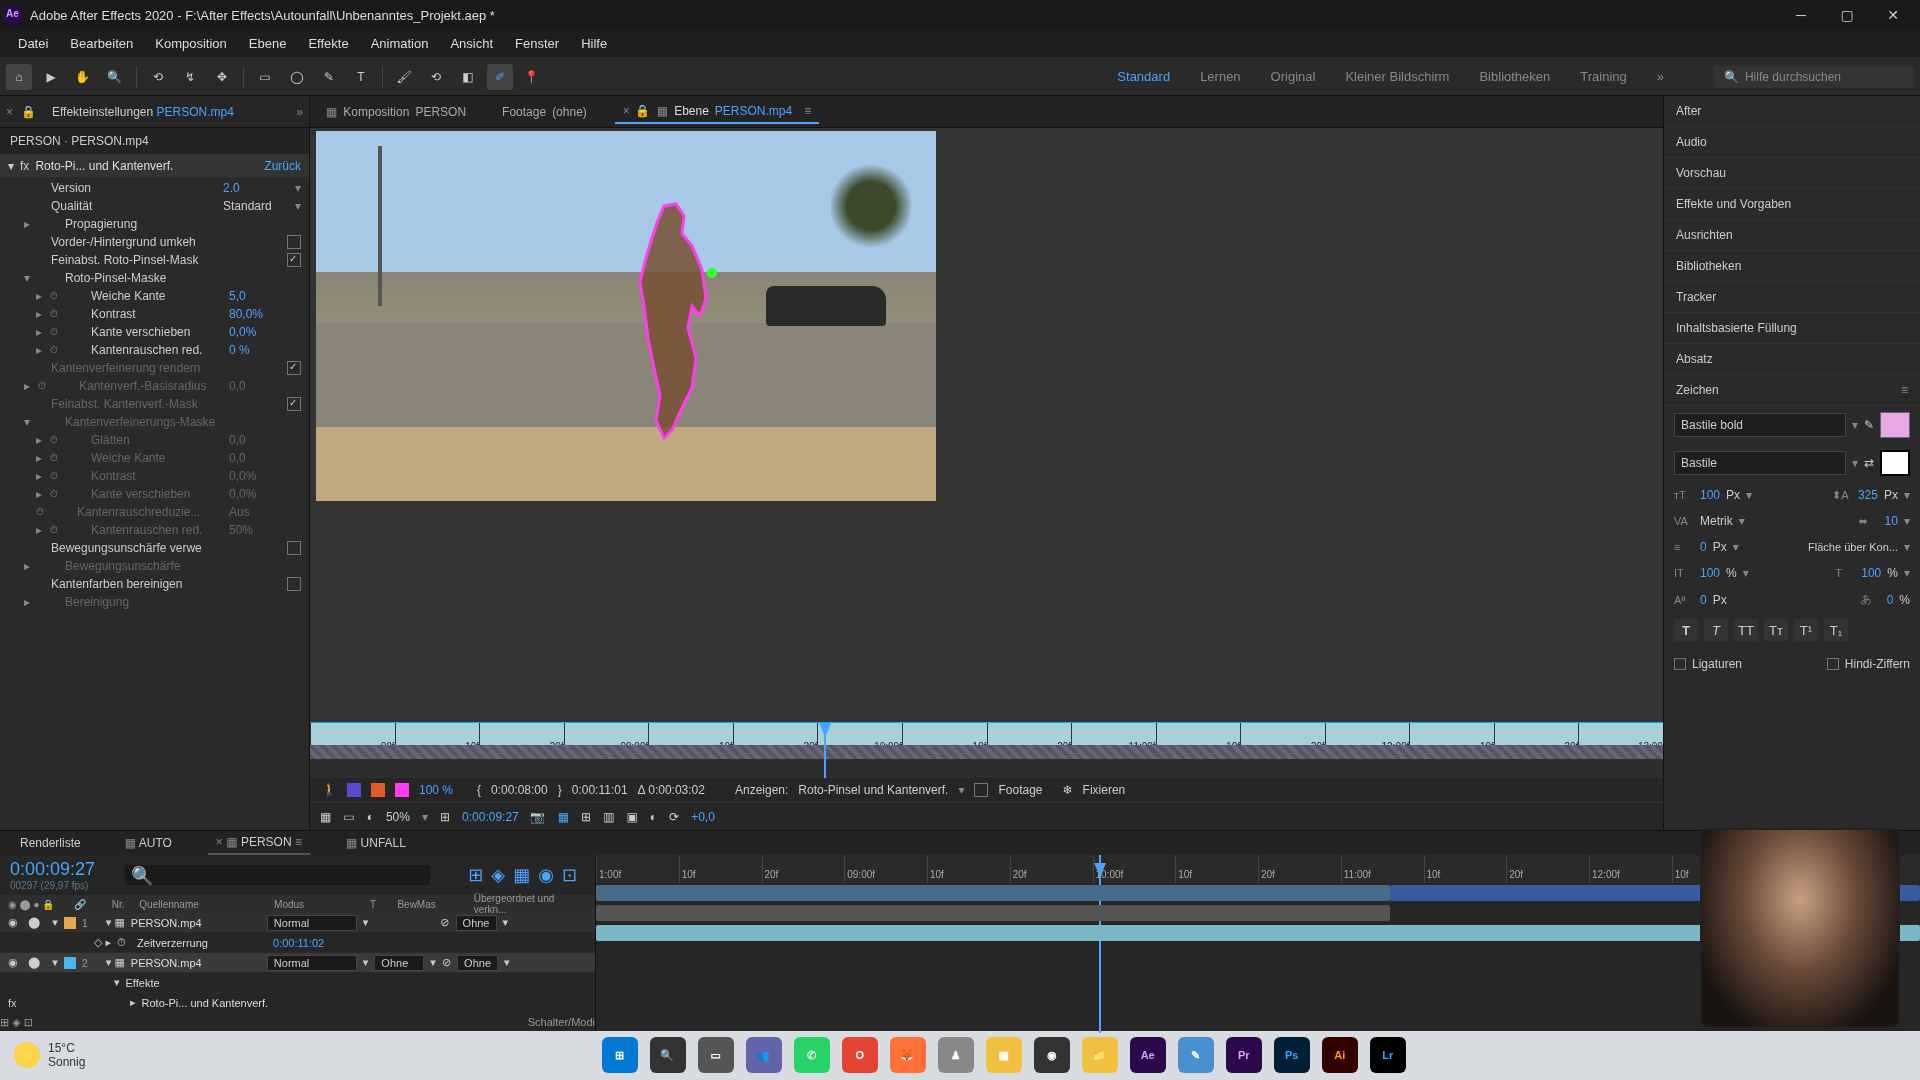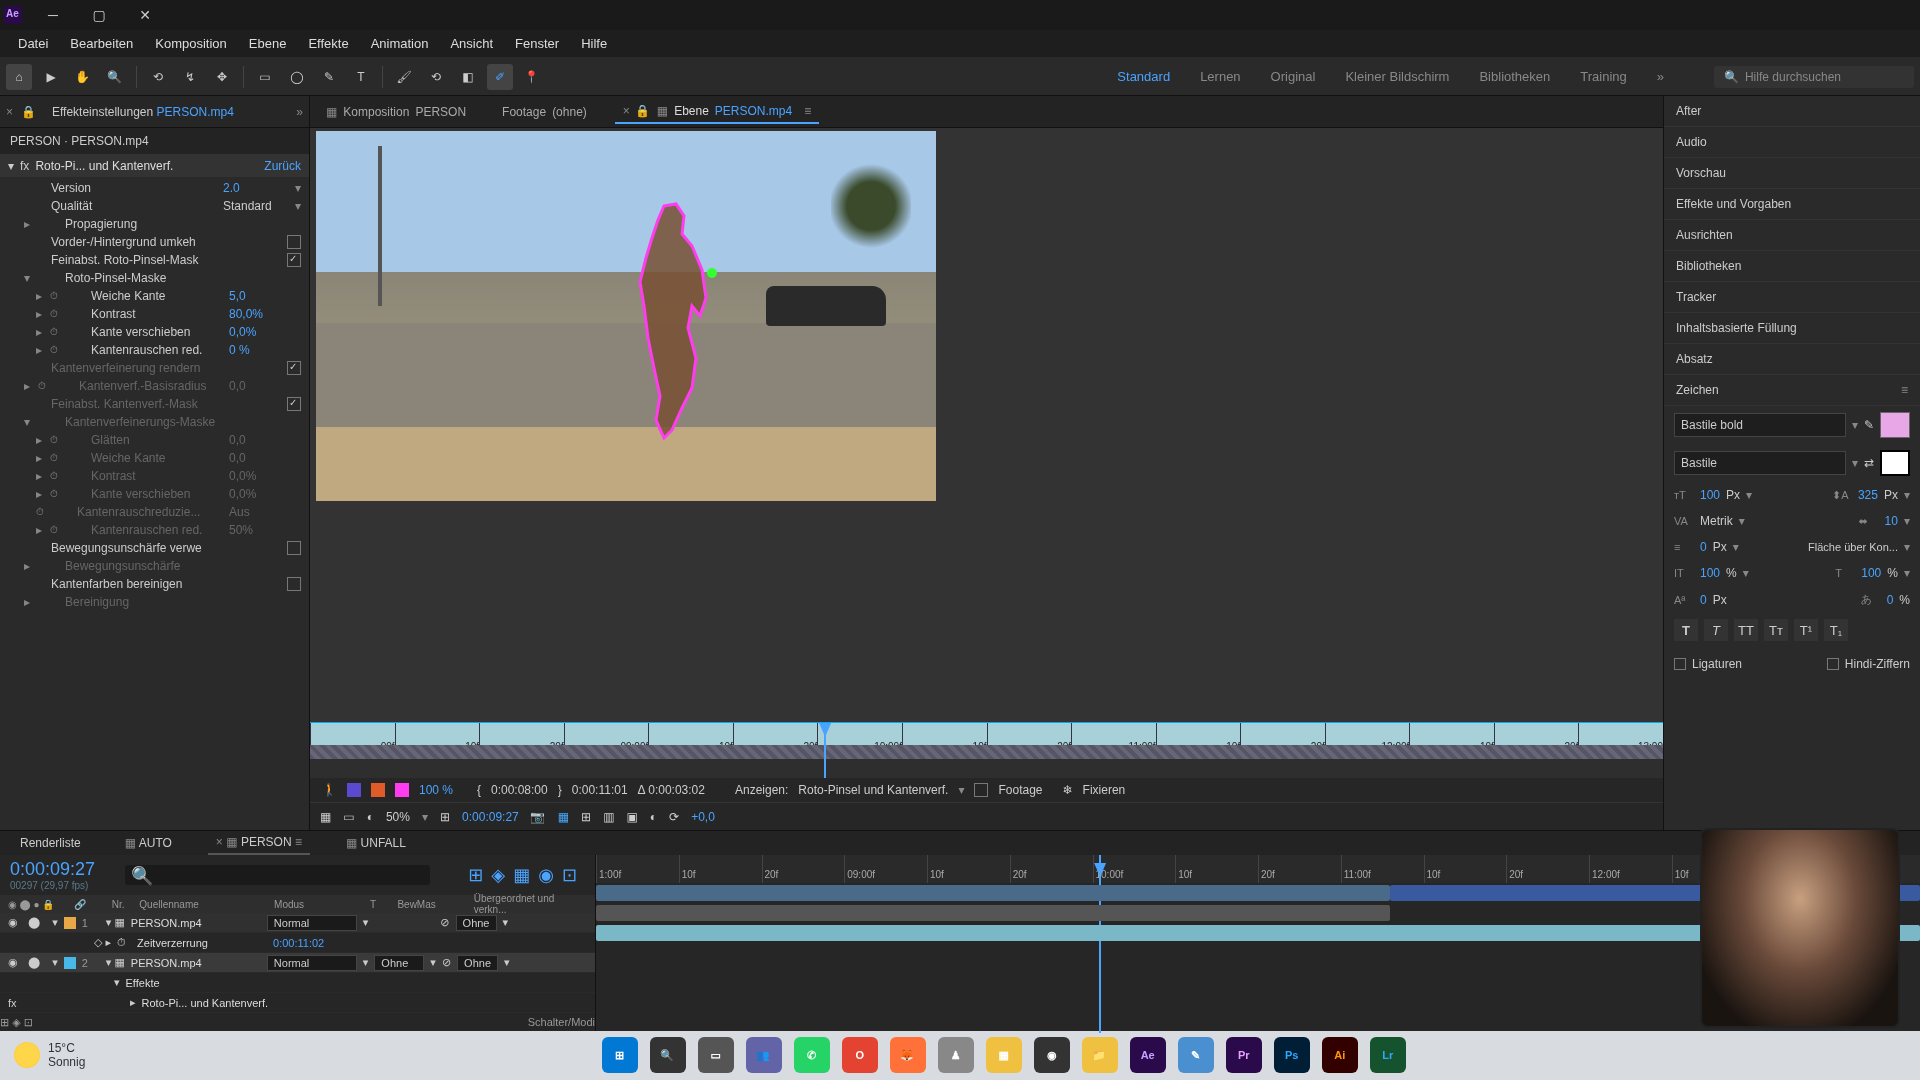--- a/index.html
+++ b/index.html
@@ -107,20 +107,21 @@
 .taskbar .sun { width:26px; height:26px; border-radius:50%; background:radial-gradient(circle,#ffd54a 60%,#ffb020 100%); }
 .taskbar .apps { margin:0 auto; display:flex; gap:12px; }
 .taskbar .app { width:36px; height:36px; border-radius:6px; display:flex; align-items:center; justify-content:center; font-size:11px; font-weight:bold; color:#fff; }
 .webcam { position:absolute; right:20px; bottom:52px; width:200px; height:200px; border-radius:8px; background:radial-gradient(ellipse at 50% 35%,#c8a080 0%,#6a4a3a 40%,#1a1410 80%); border:2px solid #222; }
 </style>
 </head>
 <body>
 
 <div class="titlebar">
   <div class="ae-icon"></div>
+  <div class="title">Adobe After Effects 2020 - F:\After Effects\Autounfall\Unbenanntes_Projekt.aep *</div>
   <div class="winbtn">─</div>
   <div class="winbtn">▢</div>
   <div class="winbtn">✕</div>
 </div>
 
 <div class="menubar">
   <div class="mitem">Datei</div>
   <div class="mitem">Bearbeiten</div>
   <div class="mitem">Komposition</div>
   <div class="mitem">Ebene</div>
@@ -660,17 +661,17 @@
     <div class="app" style="background:#ff7139">🦊</div>
     <div class="app" style="background:#888">♟</div>
     <div class="app" style="background:#f0c040">▦</div>
     <div class="app" style="background:#333">◉</div>
     <div class="app" style="background:#f0c040">📁</div>
     <div class="app" style="background:#2a0a4a;color:#c9a0ff">Ae</div>
     <div class="app" style="background:#4a90d0">✎</div>
     <div class="app" style="background:#2a0a4a;color:#e8a0ff">Pr</div>
     <div class="app" style="background:#001e36;color:#31a8ff">Ps</div>
     <div class="app" style="background:#330000;color:#ff9a00">Ai</div>
-    <div class="app" style="background:#14532d;color:#31a8ff">Lr</div>
+    <div class="app" style="background:#000000;color:#31a8ff">Lr</div>
   </div>
 </div>
 
 <div class="webcam"></div>
 
 </body></html>

